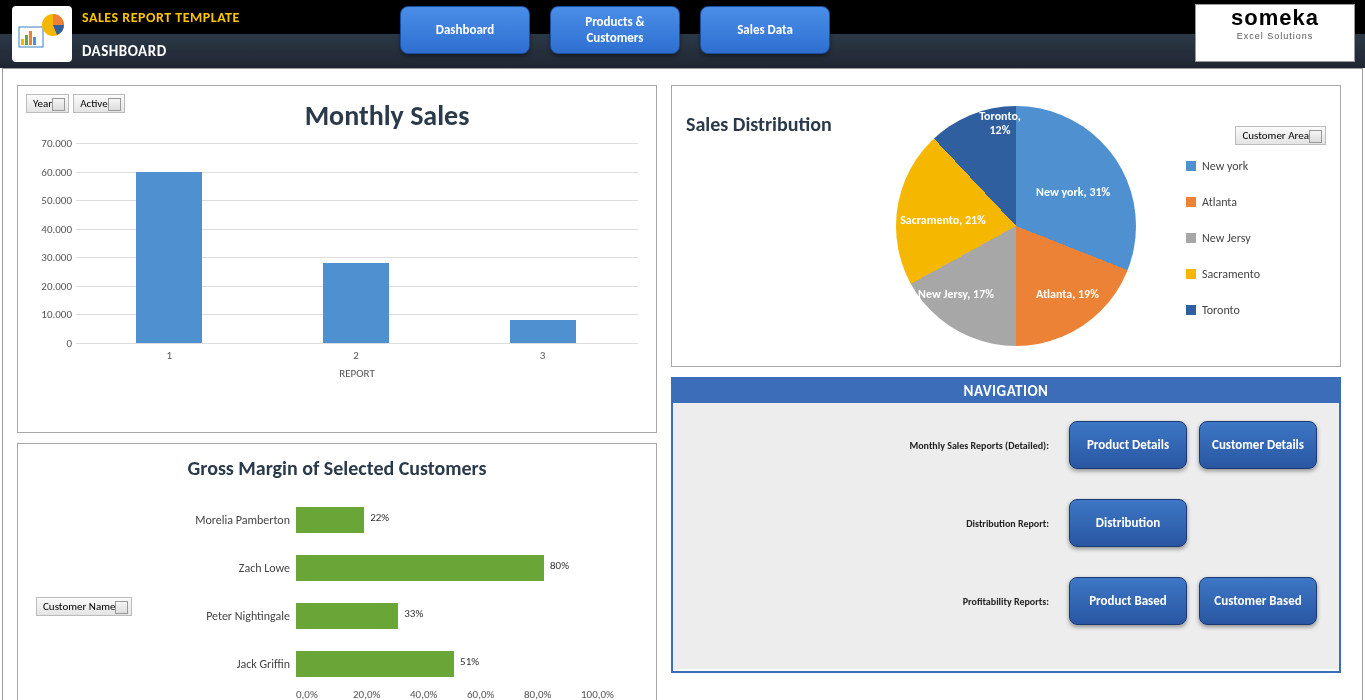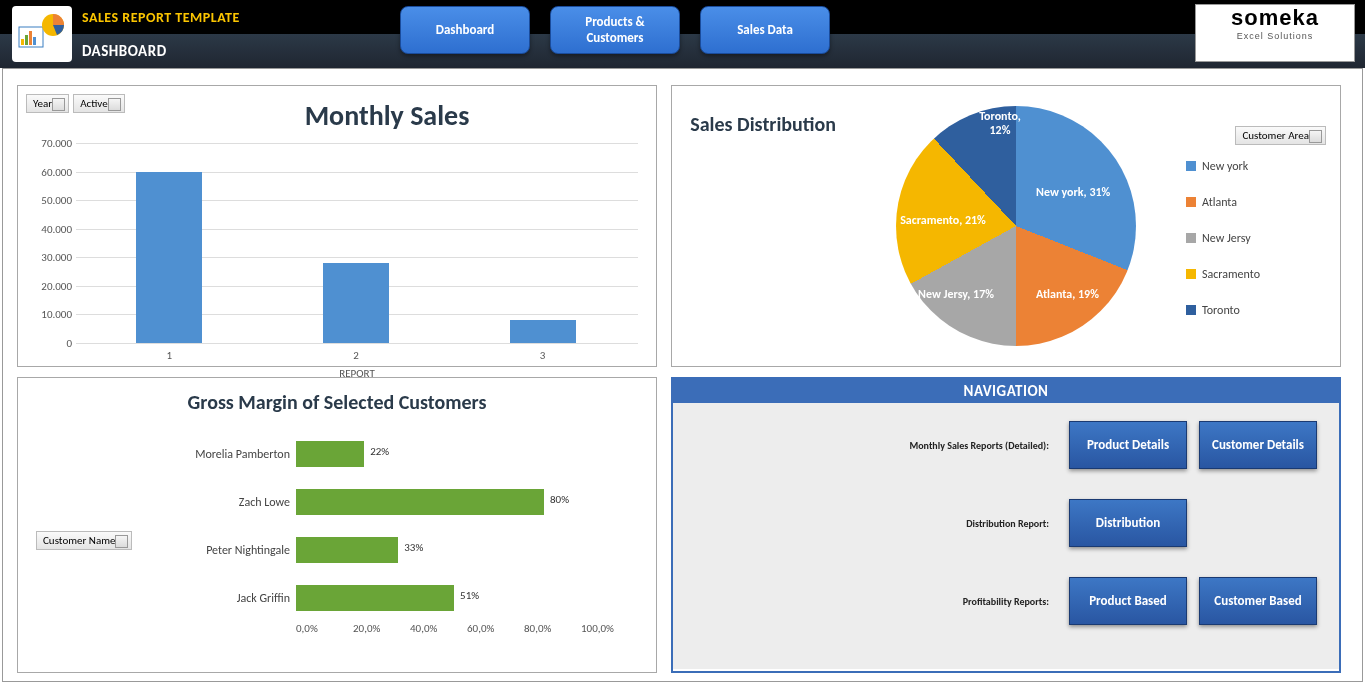--- a/index.html
+++ b/index.html
@@ -37,34 +37,34 @@
     background: #fff; border: 1px solid #999; display: flex; flex-direction: column;
     align-items: center; justify-content: flex-start; font-family: Arial;
   }
   .logo-main { font-size: 22px; font-weight: bold; letter-spacing: 1px; }
   .logo-sub { font-size: 9px; color: #555; letter-spacing: 1px; }
   .body-area { background: #fff; padding: 16px 14px 8px 14px; display: flex; gap: 14px; border: 1px solid #999; margin: 0 2px; }
   .col { display: flex; flex-direction: column; gap: 10px; }
   .col-left { width: 640px; }
   .col-right { width: 670px; }
   .panel { border: 1px solid #a8a8a8; background: #fff; position: relative; }
-  .monthly { height: 282px; padding: 12px 18px 6px 18px; }
+  .monthly { height: 348px; padding: 12px 18px 6px 18px; }
   .margins { height: 296px; padding: 12px 18px 6px 18px; }
   .distro { height: 282px; padding: 10px 14px; display: flex; }
   .nav-panel { border: 2px solid #3b6db8; height: 296px; }
   .nav-head {
     background: #3b6db8; color: #fff; text-align: center; font-weight: bold;
     font-size: 15px; padding: 3px 0; letter-spacing: 0.5px;
   }
   .nav-body { background: #ededed; height: calc(100% - 26px); padding: 18px 22px; display: flex; flex-direction: column; gap: 30px; }
   .nav-row { display: flex; align-items: center; justify-content: flex-end; gap: 12px; }
   .nav-row-label { font-weight: bold; font-size: 10px; margin-right: 8px; color: #222; }
   .nav-row-btn {
     width: 118px; height: 48px; background: linear-gradient(#3d77c5, #2956a2);
-    border: 1px solid #1a3a72; border-radius: 0; color: #fff; font-weight: bold;
+    border: 1px solid #1a3a72; border-radius: 8px; color: #fff; font-weight: bold;
     font-size: 13px; display: flex; align-items: center; justify-content: center;
     text-align: center; box-shadow: 0 2px 4px rgba(0,0,0,0.4); cursor: pointer;
     line-height: 1.2; padding: 2px 10px;
   }
   .slicer {
     border: 1px solid #bbb; background: linear-gradient(#fafafa,#e4e4e4);
     font-size: 11px; padding: 2px 16px 2px 6px; display: inline-flex;
     align-items: center; position: relative; cursor: pointer; height: 19px;
   }
   .slicer::after {
@@ -87,21 +87,21 @@
   .marg-left { width: 130px; display: flex; align-items: center; }
   .marg-chart { flex: 1; position: relative; height: 220px; }
   .hbar-row { height: 48px; display: flex; align-items: center; }
   .hbar-label { width: 130px; text-align: right; font-size: 12px; color: #444; padding-right: 6px; }
   .hbar-track { flex: 1; position: relative; height: 26px; }
   .hbar { position: absolute; left: 0; top: 0; height: 100%; background: #6aa537; }
   .hbar-val { position: absolute; top: 4px; font-size: 11px; color: #333; }
   .marg-xaxis { display: flex; margin-left: 130px; font-size: 11px; color: #555; }
   .marg-xaxis span { flex: 1; text-align: left; }
   
-  .dist-title { font-size: 20px; font-weight: bold; text-align: right; color: #2a3a4a; width: 150px; padding-top: 16px; }
+  .dist-title { font-size: 20px; font-weight: bold; text-align: left; color: #2a3a4a; width: 150px; padding-top: 16px; }
   .pie-wrap { flex: 1; position: relative; }
   .pie {
     width: 240px; height: 240px; border-radius: 50%;
     position: absolute; left: 60px; top: 10px;
     background: conic-gradient(
       #4f90d1 0deg 111.6deg,
       #ec8235 111.6deg 180deg,
       #a7a7a7 180deg 241.2deg,
       #f5b700 241.2deg 316.8deg,
       #2f5f9e 316.8deg 360deg

